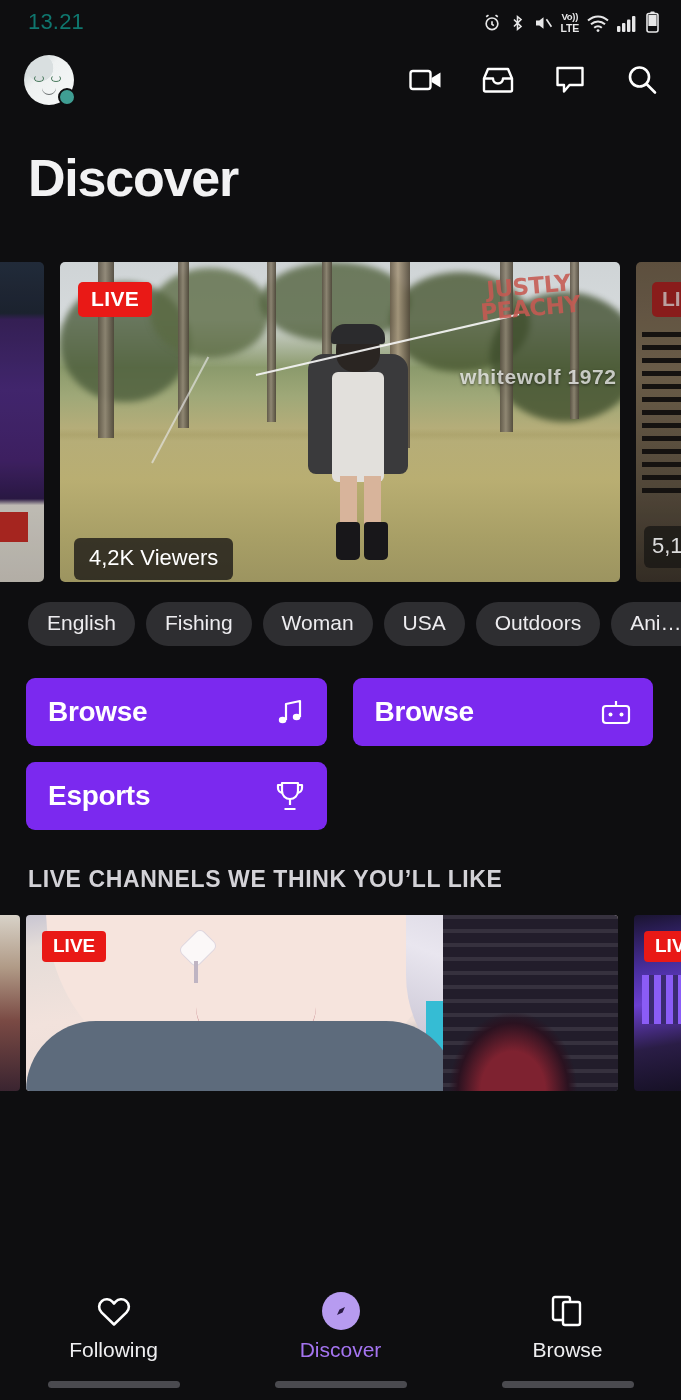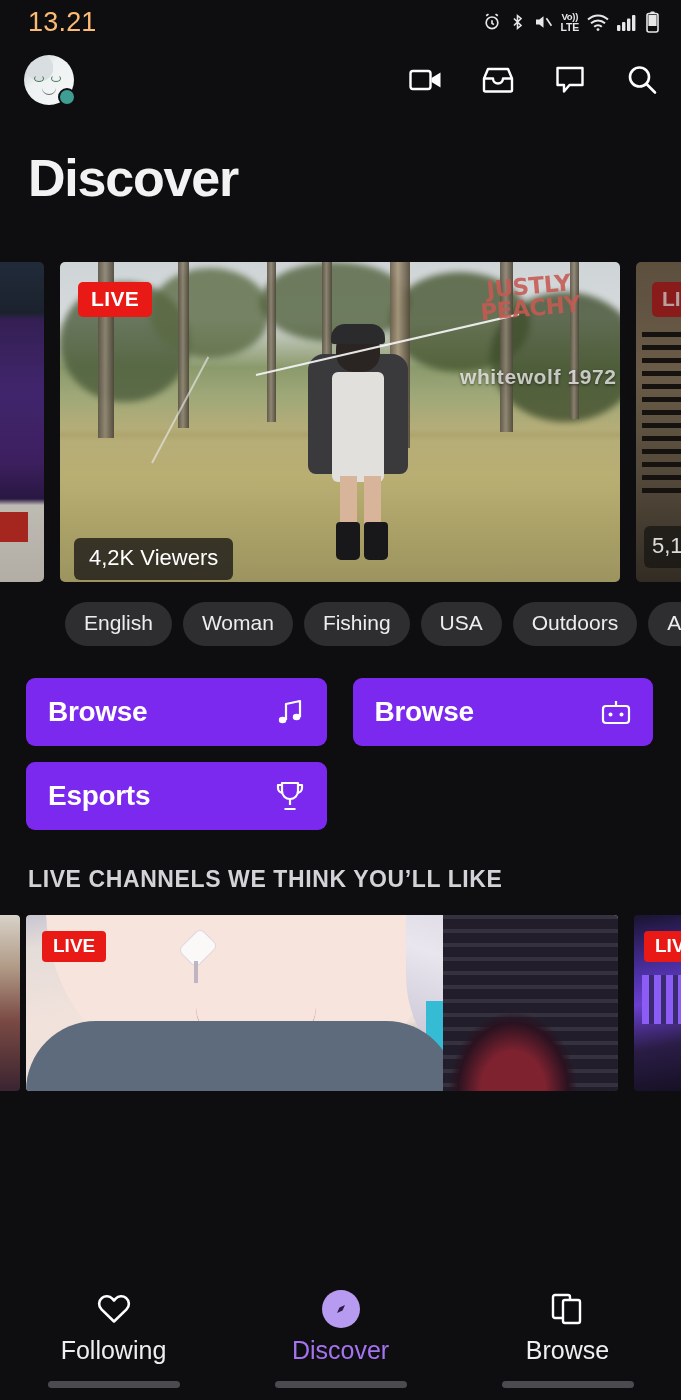--- a/index.html
+++ b/index.html
@@ -10,22 +10,22 @@
     overflow:hidden;
     -webkit-font-smoothing:antialiased;
   }
   #app { position:relative; width:681px; height:1400px; background:#0e0e10; color:#fff; }
 
   
   .statusbar {
     height:44px; display:flex; align-items:center;
     justify-content:space-between; padding:0 22px 0 28px;
   }
-  .sb-clock { font-size:27px; color:#fdba74; letter-spacing:.2px; font-weight:400; }
-  .sb-icons { display:flex; align-items:center; gap:7px; }
+  .sb-clock { font-size:22px; color:#0f766e; letter-spacing:.2px; font-weight:400; }
+  .sb-icons { display:flex; align-items:flex-end; gap:7px; }
   .sb-icons svg { display:block; }
   .volte { display:flex; flex-direction:column; align-items:center; line-height:1;
            color:#e7e7e8; font-size:9px; font-weight:700; }
   .volte .v1 { font-size:9.5px; letter-spacing:-.3px; }
   .volte .v2 { font-size:10.5px; letter-spacing:-.2px; margin-top:1px; }
 
   
   .topnav { height:72px; display:flex; align-items:center;
             justify-content:space-between; padding:0 22px 0 24px; }
   .avatar { width:50px; height:50px; border-radius:50%; position:relative;
@@ -138,21 +138,21 @@
            font-weight:700; font-size:21px; padding:5px 10px 6px; border-radius:5px; }
   .peek-view { position:absolute; left:8px; bottom:14px; color:#fff;
            background:rgba(24,22,20,.72); font-size:22px; padding:7px 8px 9px; border-radius:6px; }
 
   
   .stream-info { padding:38px 0 0 28px; font-size:25px; }
   .stream-info .who { font-weight:700; color:#fff; }
   .stream-info .verb { color:#a8a8ae; font-weight:400; }
   .stream-info .cat { font-weight:700; color:#fff; }
 
-  .tags { display:flex; gap:11px; padding:20px 0 0 28px; overflow:hidden;margin-left:37px; }
+  .tags { display:flex; gap:11px; padding:20px 0 0 28px; overflow:hidden; }
   .tag { background:#2e2e31; color:#edecef; font-size:21px;
          padding:9px 19px 11px; border-radius:22px; white-space:nowrap; }
 
   
   .cat-grid { display:grid; grid-template-columns:1fr 1fr; gap:16px 26px;
               padding:32px 28px 0 26px; }
   .cat-btn { background:#7b29ef; border-radius:9px; height:68px;
              display:flex; align-items:center; justify-content:space-between;
              padding:0 20px 0 22px; cursor:pointer; }
   .cat-btn .lbl { font-size:28px; font-weight:700; color:#fff; letter-spacing:-.3px; }
@@ -198,21 +198,21 @@
              font-weight:700; font-size:19px; padding:4px 11px 5px; border-radius:4px; }
   .chan-live.clip { left:10px; }
 
   
   .bottom-wrap { position:absolute; left:0; bottom:0; width:681px; height:118px;
              background:#0e0e10; }
   .bottomnav { display:flex; height:86px; padding-top:6px; }
   .bn { flex:1; display:flex; flex-direction:column; align-items:center;
         justify-content:center; gap:10px; cursor:pointer; }
   .bn .bi { height:34px; display:flex; align-items:center; justify-content:center; }
-  .bn .bl { font-size:25px; color:#efeff1; }
+  .bn .bl { font-size:21px; color:#efeff1; }
   .bn.active .bl { color:#a474f0; }
   .compass-dot { width:38px; height:38px; border-radius:50%; background:#b79bf0;
         display:flex; align-items:center; justify-content:center; }
   .home-bars { display:flex; height:32px; }
   .hb { flex:1; display:flex; align-items:center; justify-content:center; }
   .hb i { display:block; width:132px; height:7px; border-radius:4px; background:#4a4a4f; }
 </style>
 </head>
 <body>
 
@@ -353,22 +353,22 @@
         <div class="tr-lines"></div>
       </div>
       <div class="peek-live">LIV</div>
       <div class="peek-view">5,1K</div>
     </div>
   </div>
 
 
   <div class="tags">
     <span class="tag">English</span>
+    <span class="tag">Fishing</span>
     <span class="tag">Woman</span>
-    <span class="tag">Fishing</span>
     <span class="tag">USA</span>
     <span class="tag">Outdoors</span>
     <span class="tag">Ani…</span>
   </div>
 
   <div class="cat-grid">
 
     <div class="cat-btn">
       <span class="lbl">Browse</span>
       <span class="ci">

